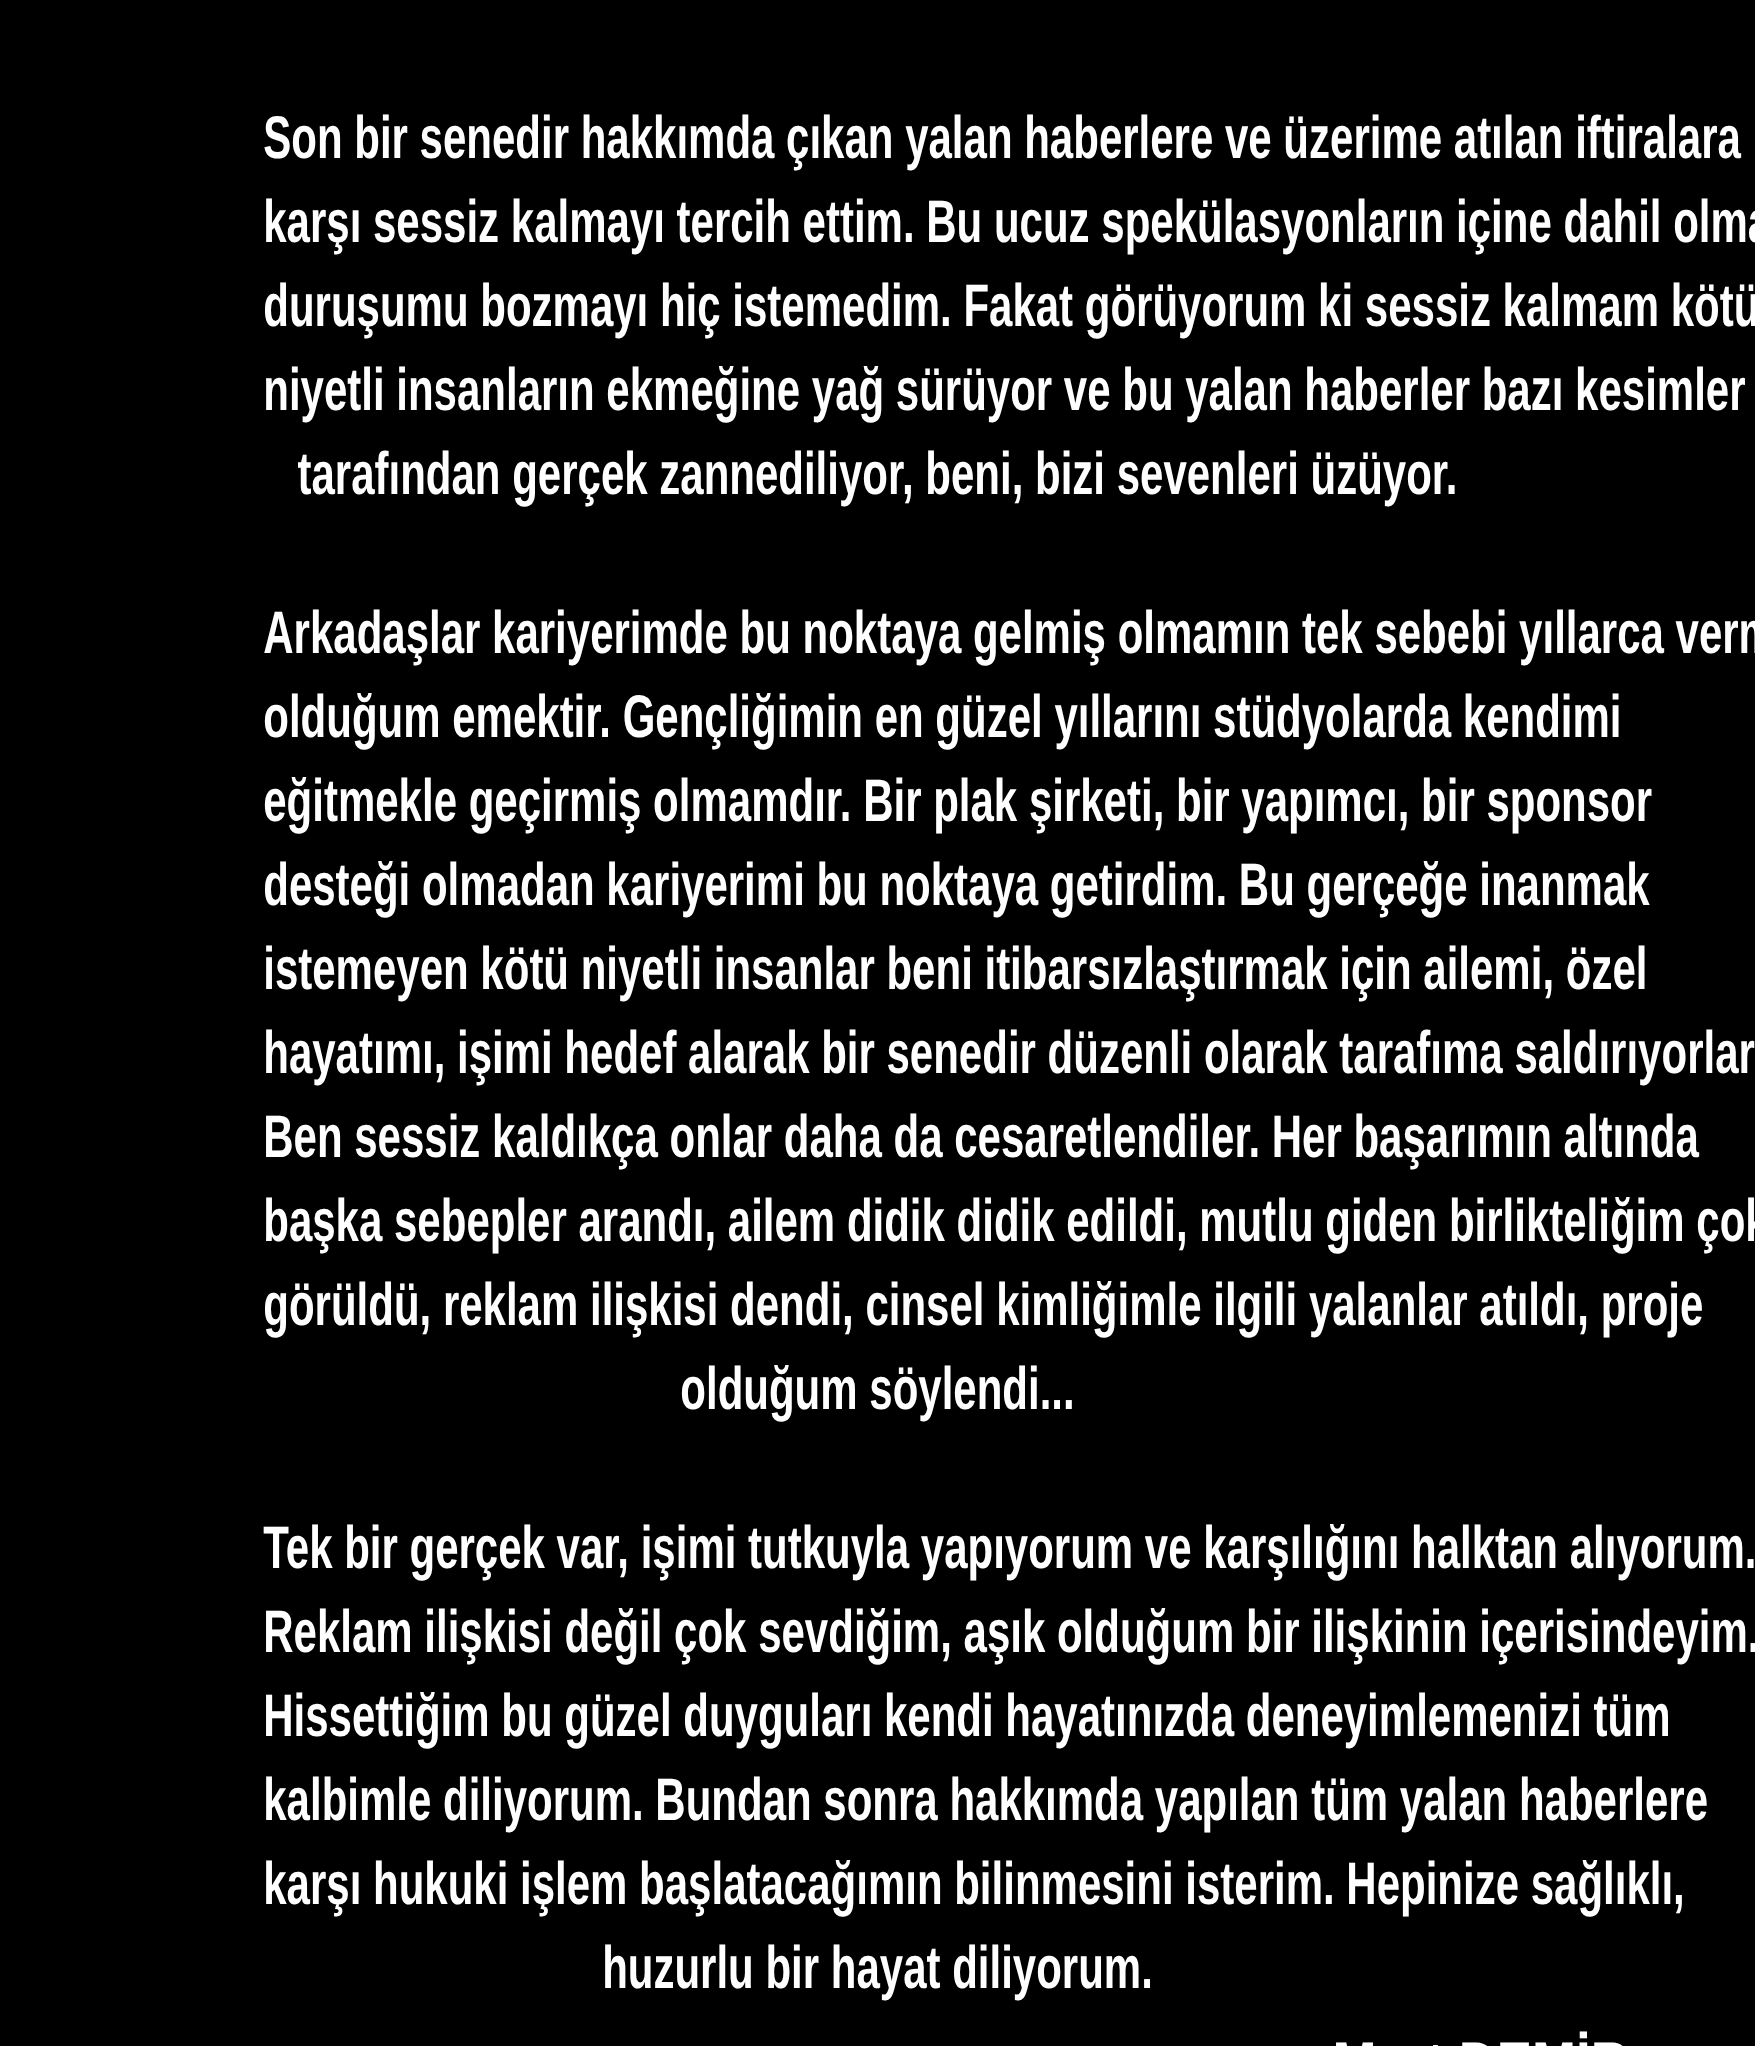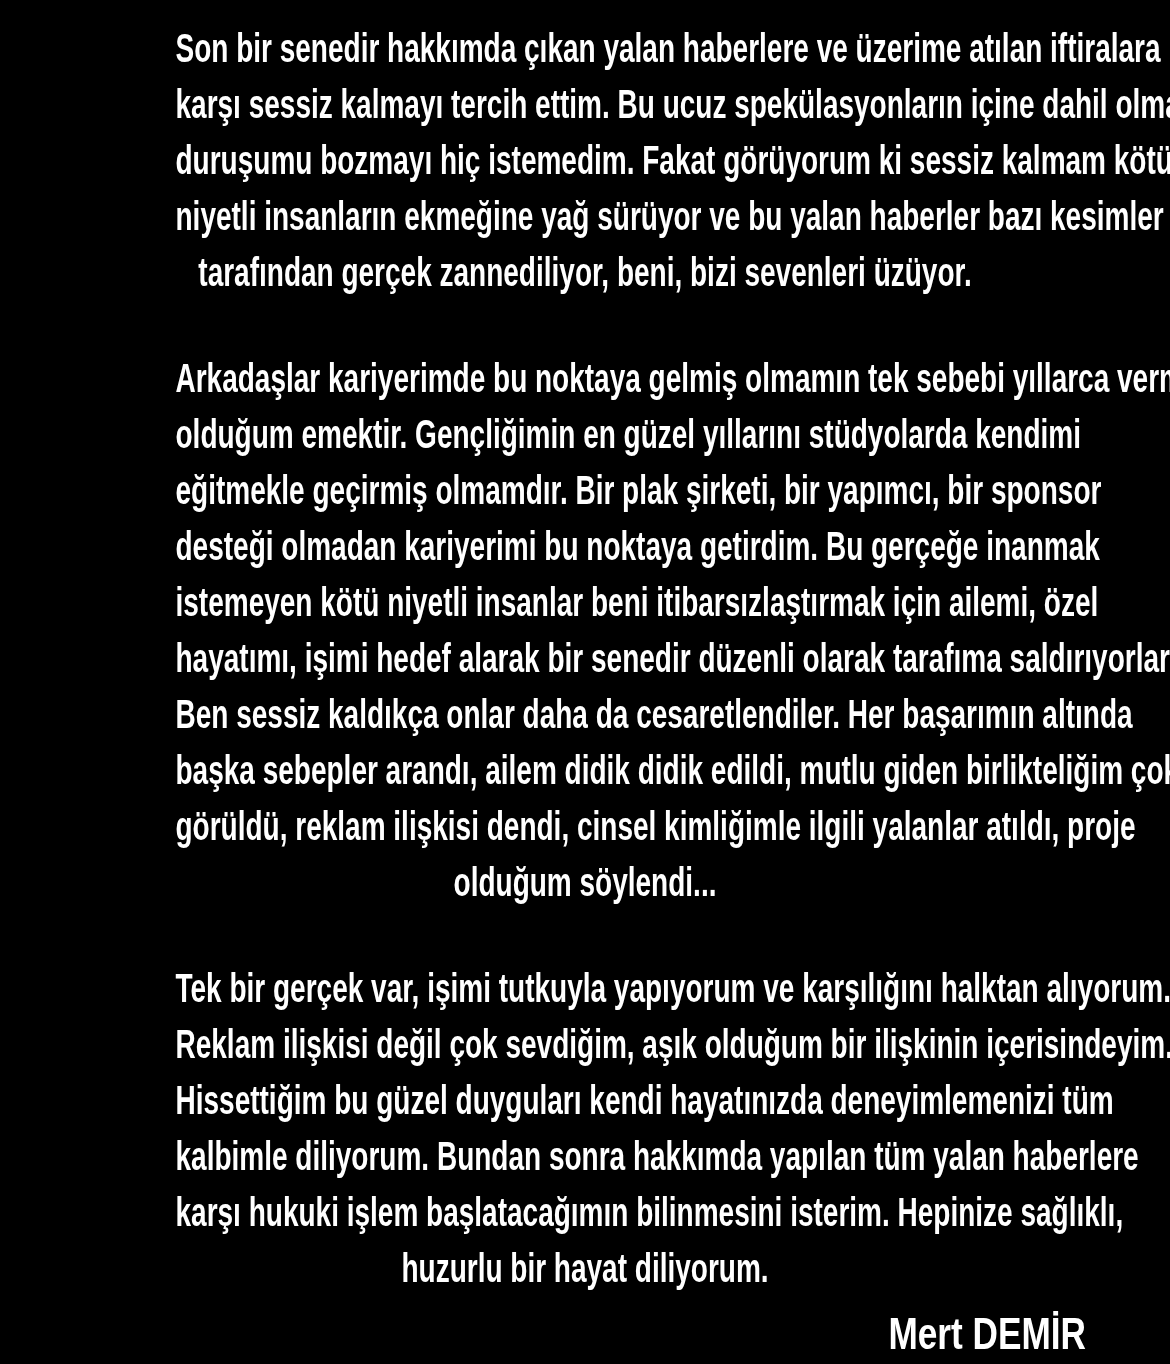--- a/index.html
+++ b/index.html
@@ -16,20 +16,21 @@
     height: 1364px;
     background: #000000;
     color: #ffffff;
     font-family: "Liberation Sans", "DejaVu Sans", sans-serif;
     font-weight: 700;
     box-sizing: border-box;
     padding-top: 20px;
   }
   .statement-text {
     width: 100%;
+    margin-top: 44px;
   }
   .para { margin: 0; }
   .para + .para { margin-top: 50px; }
   .line {
     display: block;
     text-align: center;
     white-space: nowrap;
     font-size: 40px;
     line-height: 56px;
     transform: scaleX(0.70);

